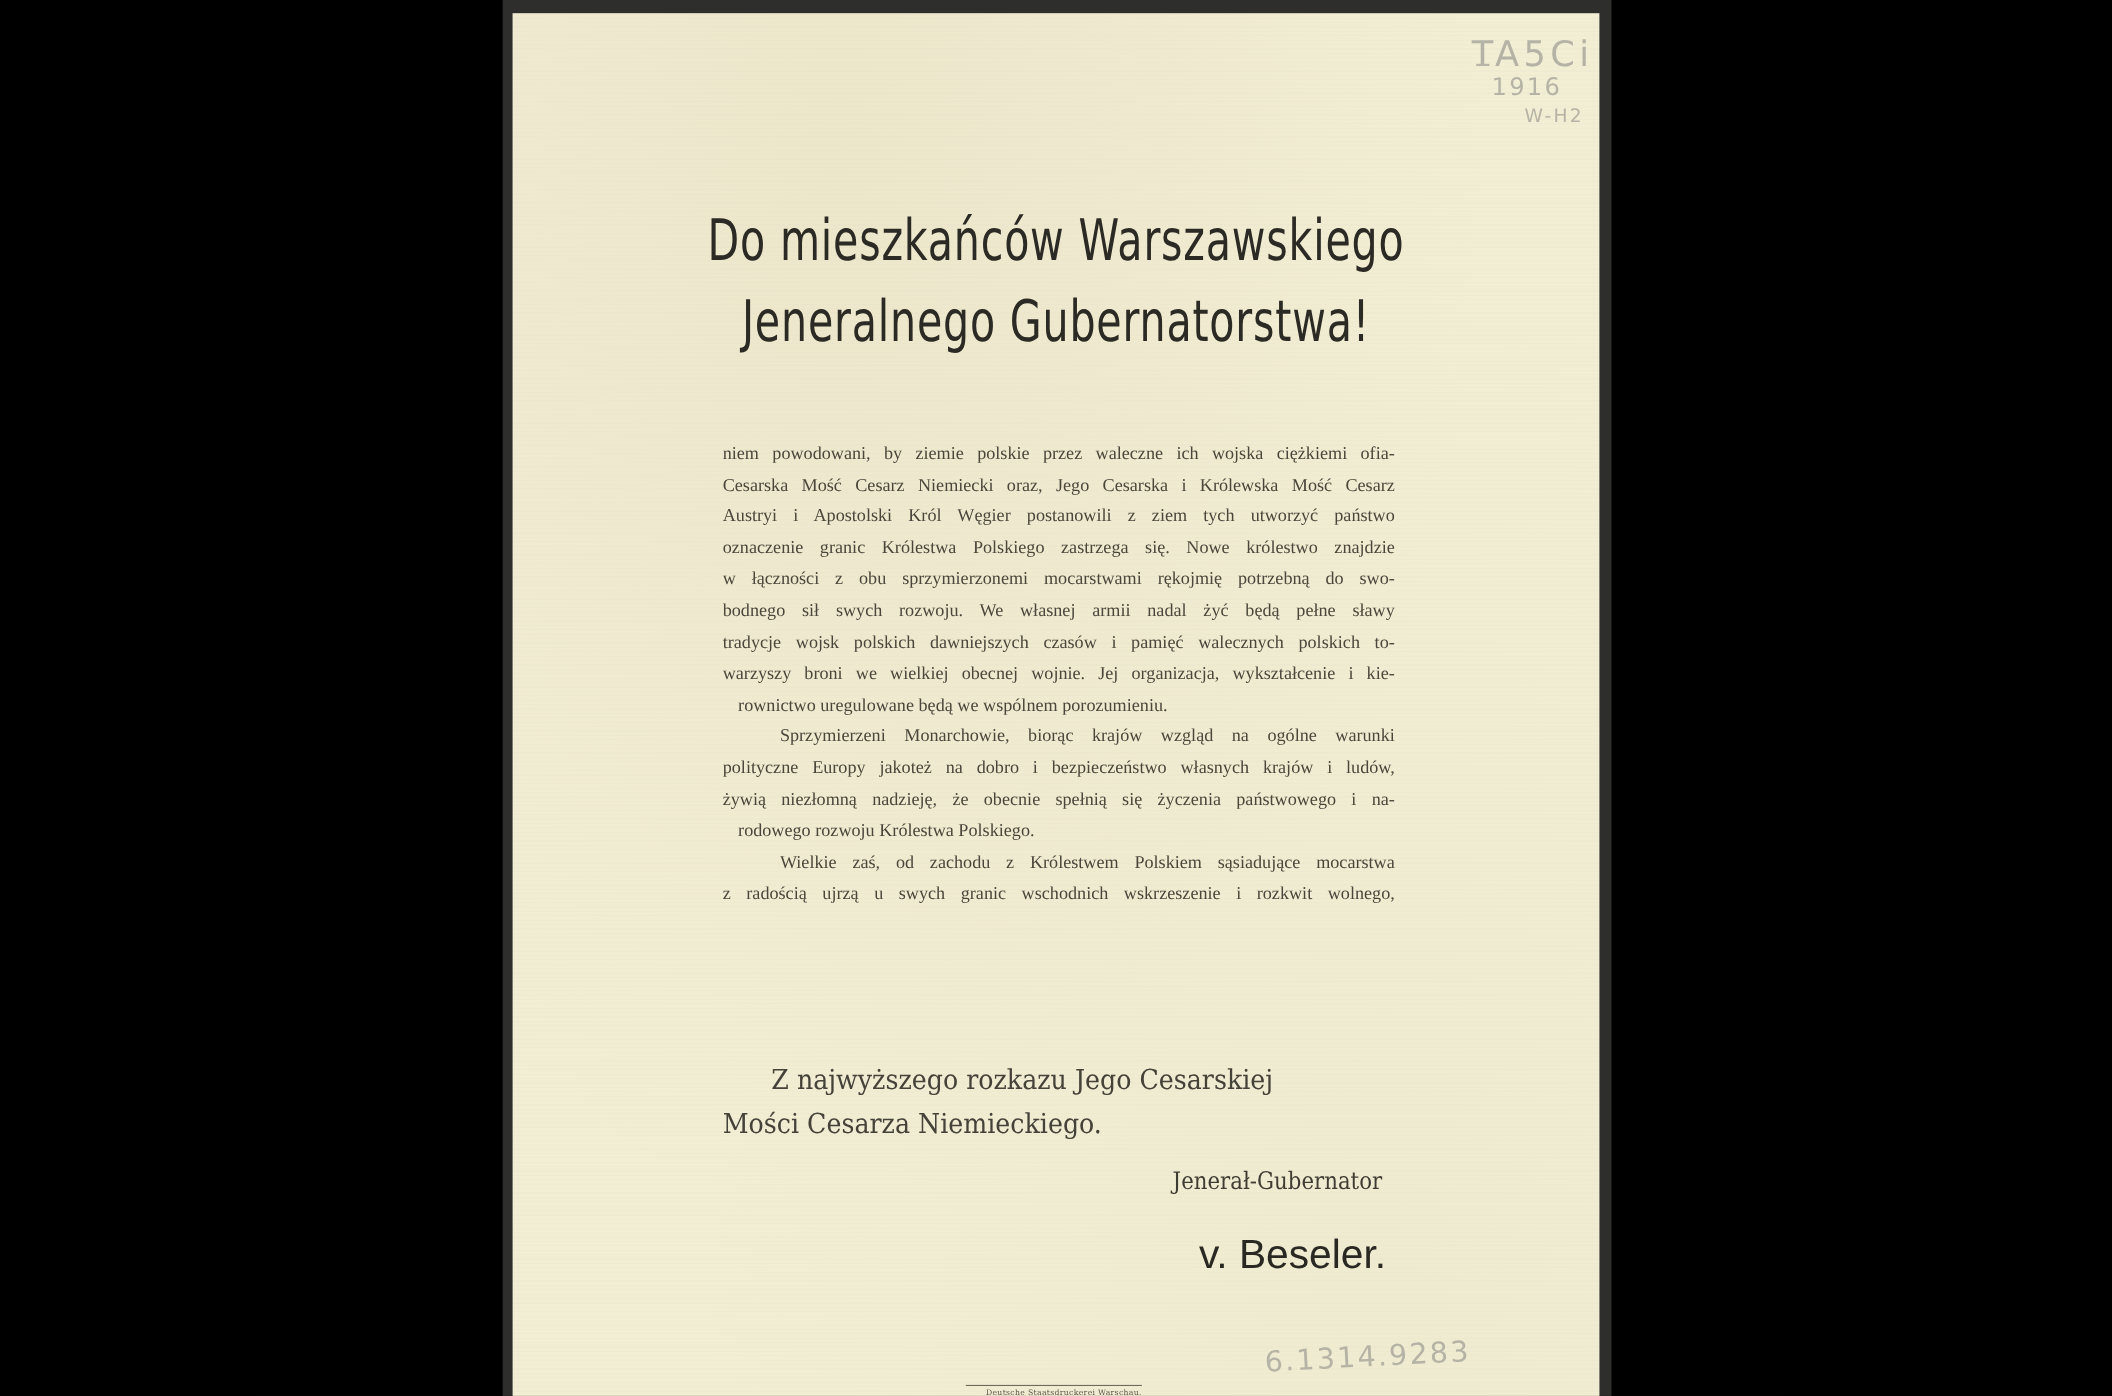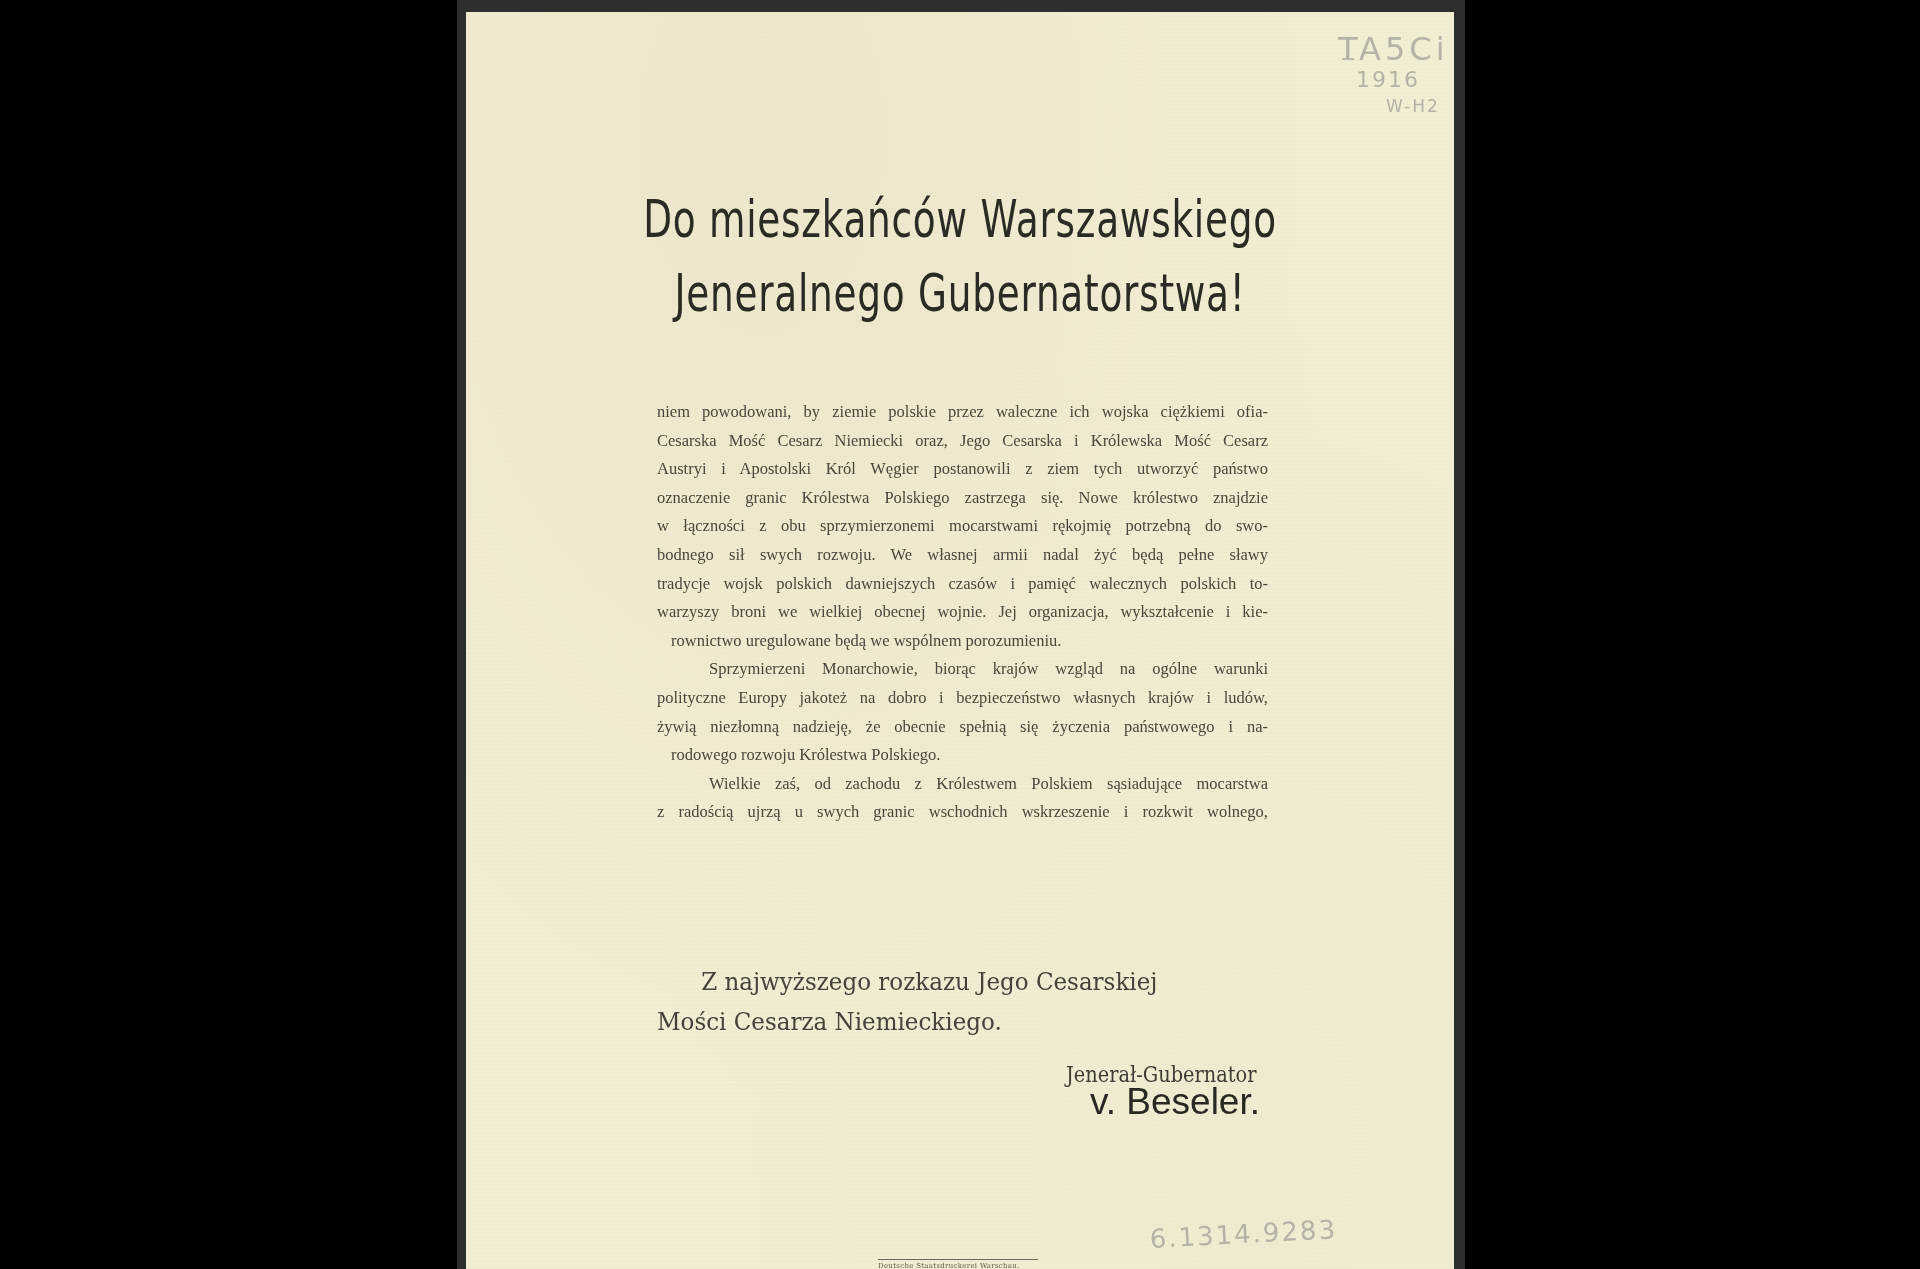--- a/index.html
+++ b/index.html
@@ -103,40 +103,40 @@
       font-family: "DejaVu Serif", serif;
       font-size: 22px;
       color: #3f3c34;
       white-space: nowrap;
       transform: scaleX(0.88);
       transform-origin: 0 0;
     }
     .sign-name {
       position: absolute;
       left: 624px;
-      top: 1069px;
+      top: 1108px;
       font-family: "Liberation Sans", sans-serif;
       font-size: 37px;
       color: #2a2822;
       white-space: nowrap;
     }
     .printer-rule {
       position: absolute;
       left: 412px;
       top: 1247px;
       width: 160px;
       height: 1px;
       background: #6d6a5e;
     }
     .printer {
       position: absolute;
       left: 412px;
       top: 1250px;
       width: 160px;
-      text-align: left;
+      text-align: right;
       font-family: "DejaVu Serif", serif;
       font-size: 7px;
       color: #5a574c;
       white-space: nowrap;
       letter-spacing: 0.3px;
     }
     .pencil {
       position: absolute;
       font-family: "DejaVu Sans", sans-serif;
       color: #b5b3a6;

